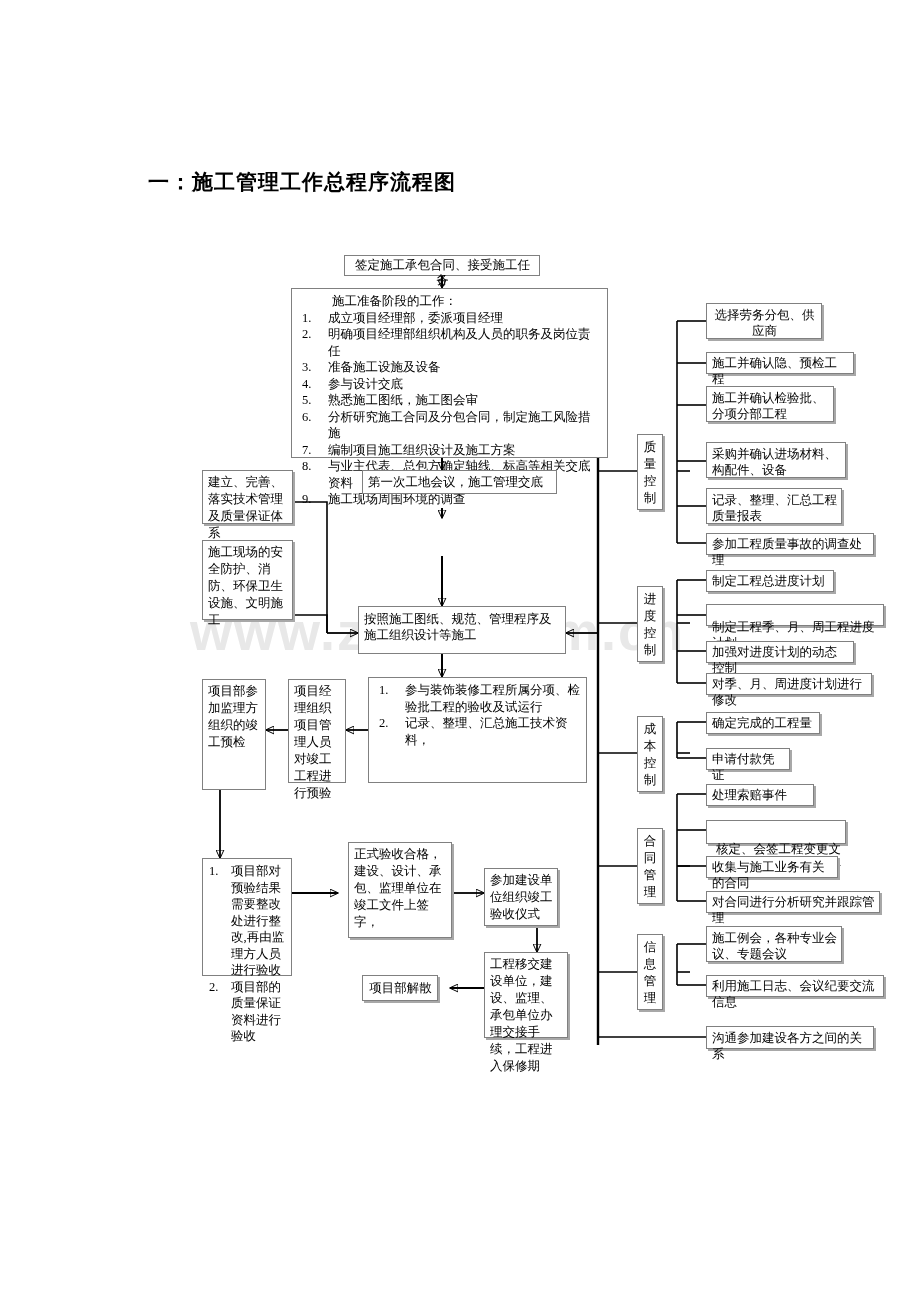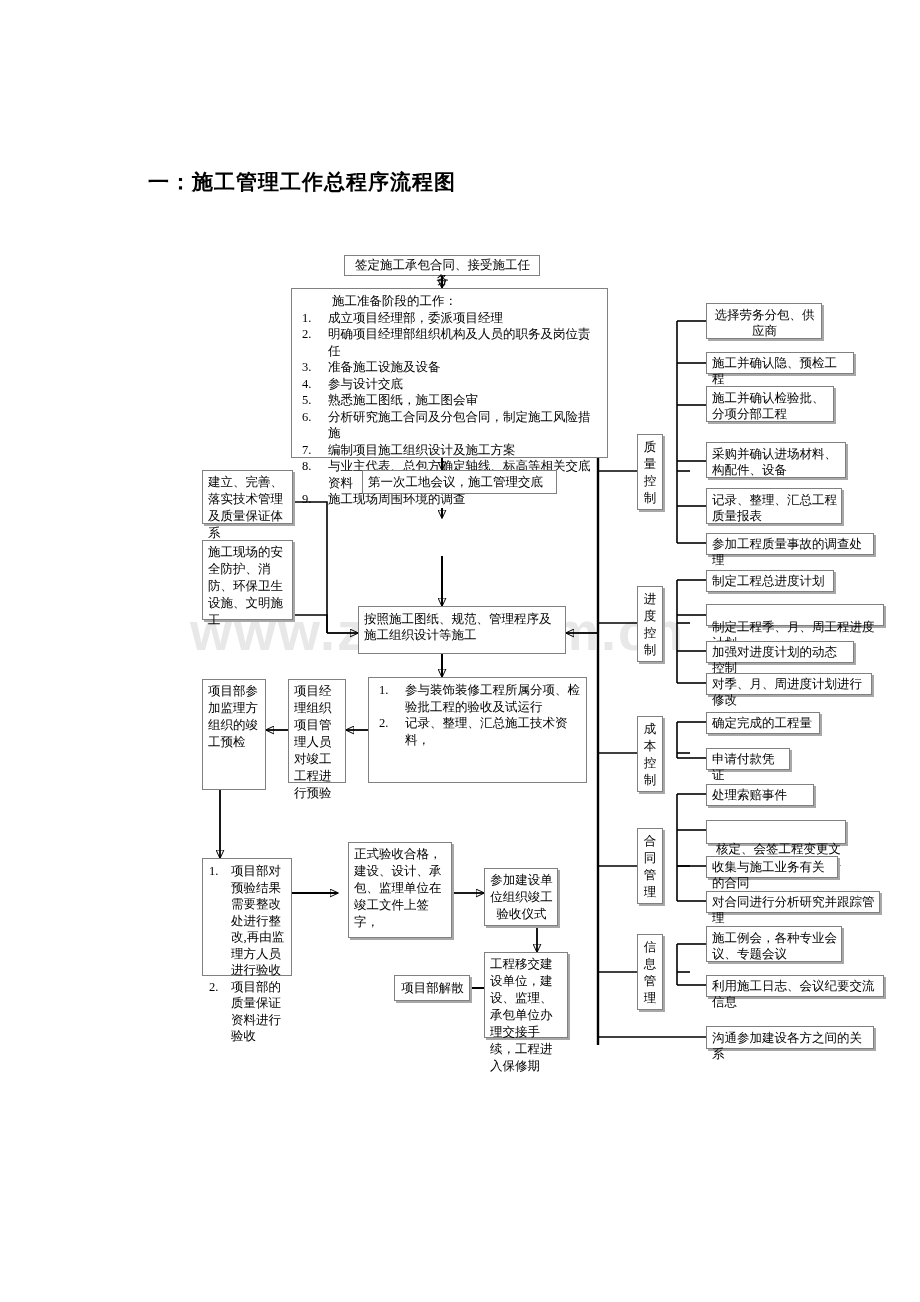--- a/index.html
+++ b/index.html
@@ -270,25 +270,25 @@
       <span class="txt">项目部对预验结果需要整改处进行整改,再由监理方人员进行验收</span>
     </div>
     <div class="listrow">
       <span class="num" style="width:22px;flex:0 0 22px;padding-left:0;">2.</span>
       <span class="txt">项目部的质量保证资料进行验收</span>
     </div>
   </div>
 
   <div class="box shadow" style="left:348px; top:842px; width:104px; height:96px; line-height:17px;">正式验收合格，建设、设计、承包、监理单位在竣工文件上签字，</div>
 
-  <div class="box shadow" style="left:484px; top:868px; width:74px; height:58px; line-height:17px;text-align:center;">参加建设单位组织竣工验收仪式</div>
+  <div class="box shadow" style="left:484px; top:868px; width:74px; height:58px; line-height:17px;">参加建设单位组织竣工验收仪式</div>
 
   <div class="box shadow" style="left:484px; top:952px; width:84px; height:86px; line-height:17px;">工程移交建设单位，建设、监理、承包单位办理交接手续，工程进入保修期</div>
 
-  <div class="box center shadow" style="left:394px; top:975px; width:76px; height:26px; padding-top:4px;">项目部解散</div>
+  <div class="box center shadow" style="left:362px; top:975px; width:76px; height:26px; padding-top:4px;">项目部解散</div>
 
   <div class="vbox" style="left:637px; top:434px; width:26px; height:76px;">
     <span>质</span>
     <span>量</span>
     <span>控</span>
     <span>制</span>
   </div>
 
   <div class="vbox" style="left:637px; top:586px; width:26px; height:76px;">
     <span>进</span>

